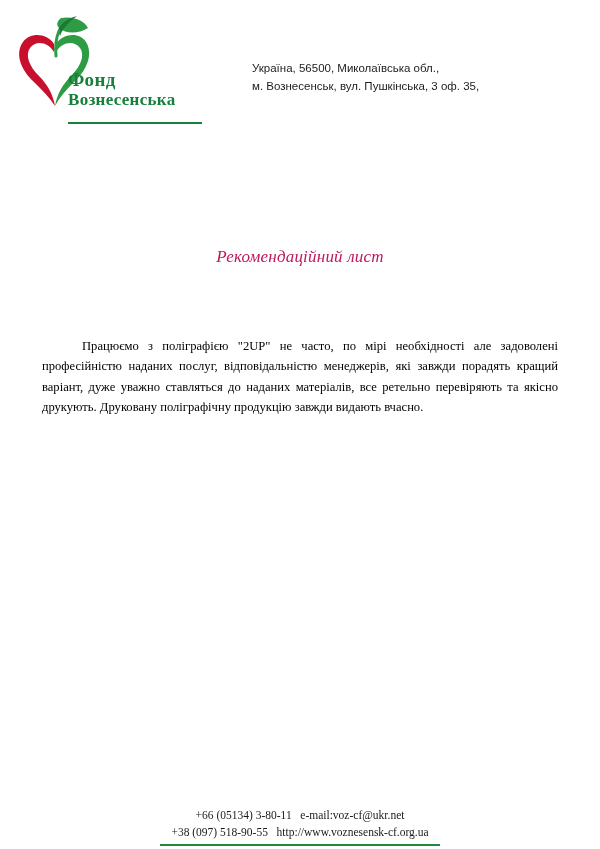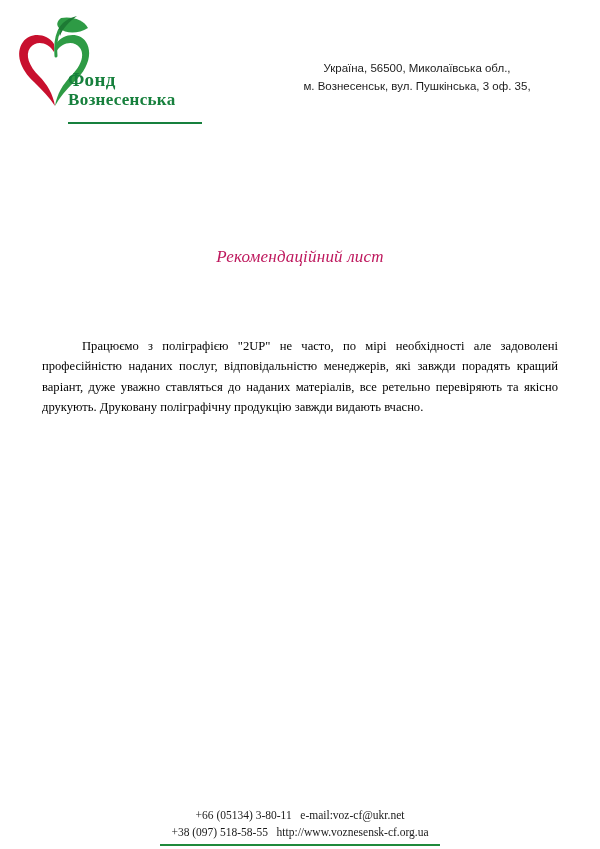--- a/index.html
+++ b/index.html
@@ -70,21 +70,21 @@
     width: 134px;
     height: 2px;
     background: #17803d;
   }
 
   .address {
     position: absolute;
     right: 18px;
     top: 60px;
     width: 330px;
-    text-align: center;
+    text-align: left;
     font-family: "Liberation Sans", sans-serif;
     font-size: 11.5px;
     line-height: 1.55;
     color: #1c1c1c;
   }
 
   
   .doc-title {
     position: absolute;
     top: 247px;
@@ -185,16 +185,16 @@
 
 <div class="doc-title">Рекомендаційний лист</div>
 
 <div class="letter-body">
   <p>Працюємо з поліграфією "2UP" не часто, по мірі необхідності але задоволені професійністю наданих послуг, відповідальністю менеджерів, які завжди порадять кращий варіант, дуже уважно ставляться до наданих матеріалів, все ретельно перевіряють та якісно друкують.   Друковану поліграфічну продукцію завжди видають вчасно.</p>
 </div>
 
 <div class="footer">
   <div class="footer-lines">
     <span class="fl">+66 (05134) 3-80-11   e-mail:voz-cf@ukr.net</span>
-    <span class="fl">+38 (097) 518-58-55   http://www.voznesensk-cf.org.ua</span>
+    <span class="fl">+38 (097) 518-90-55   http://www.voznesensk-cf.org.ua</span>
   </div>
   <div class="footer-rule"></div>
 </div>
 
 </body></html>

